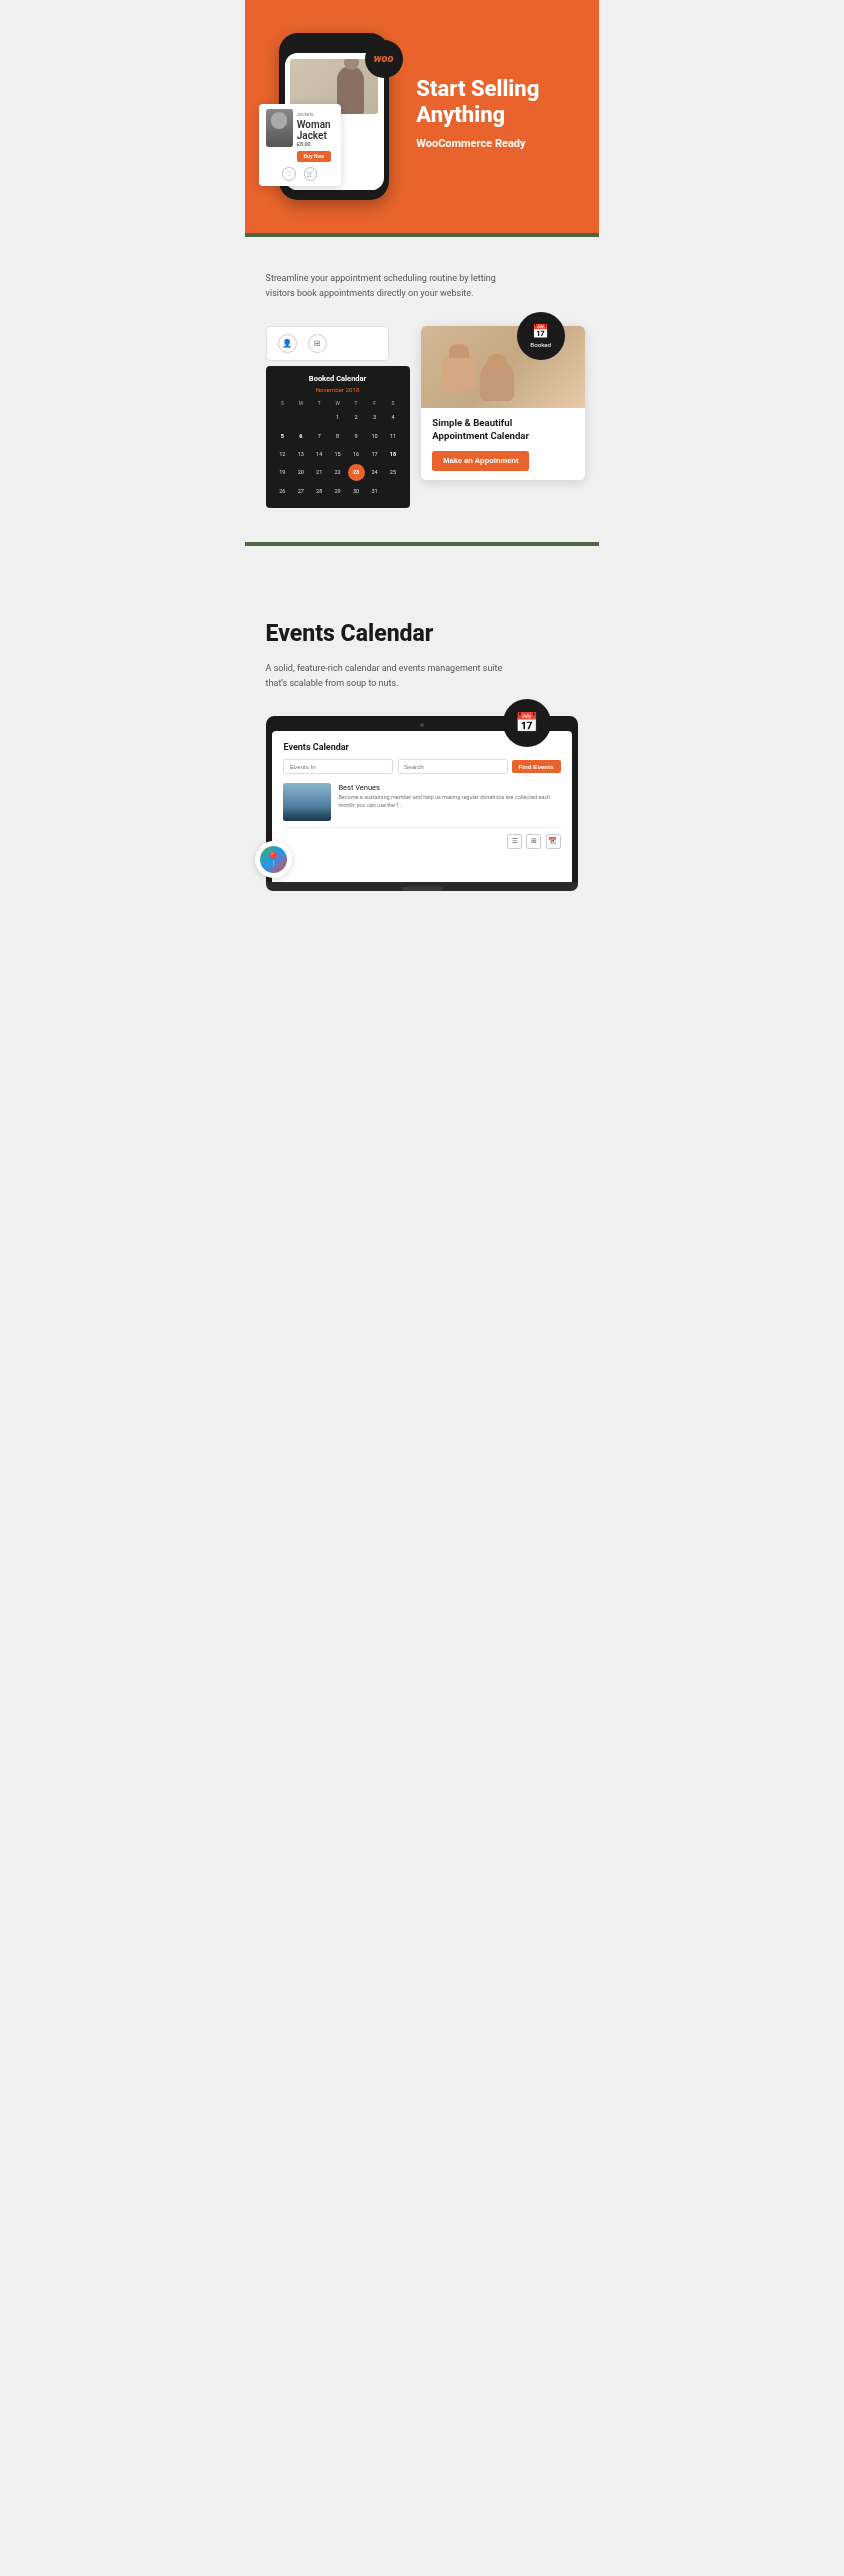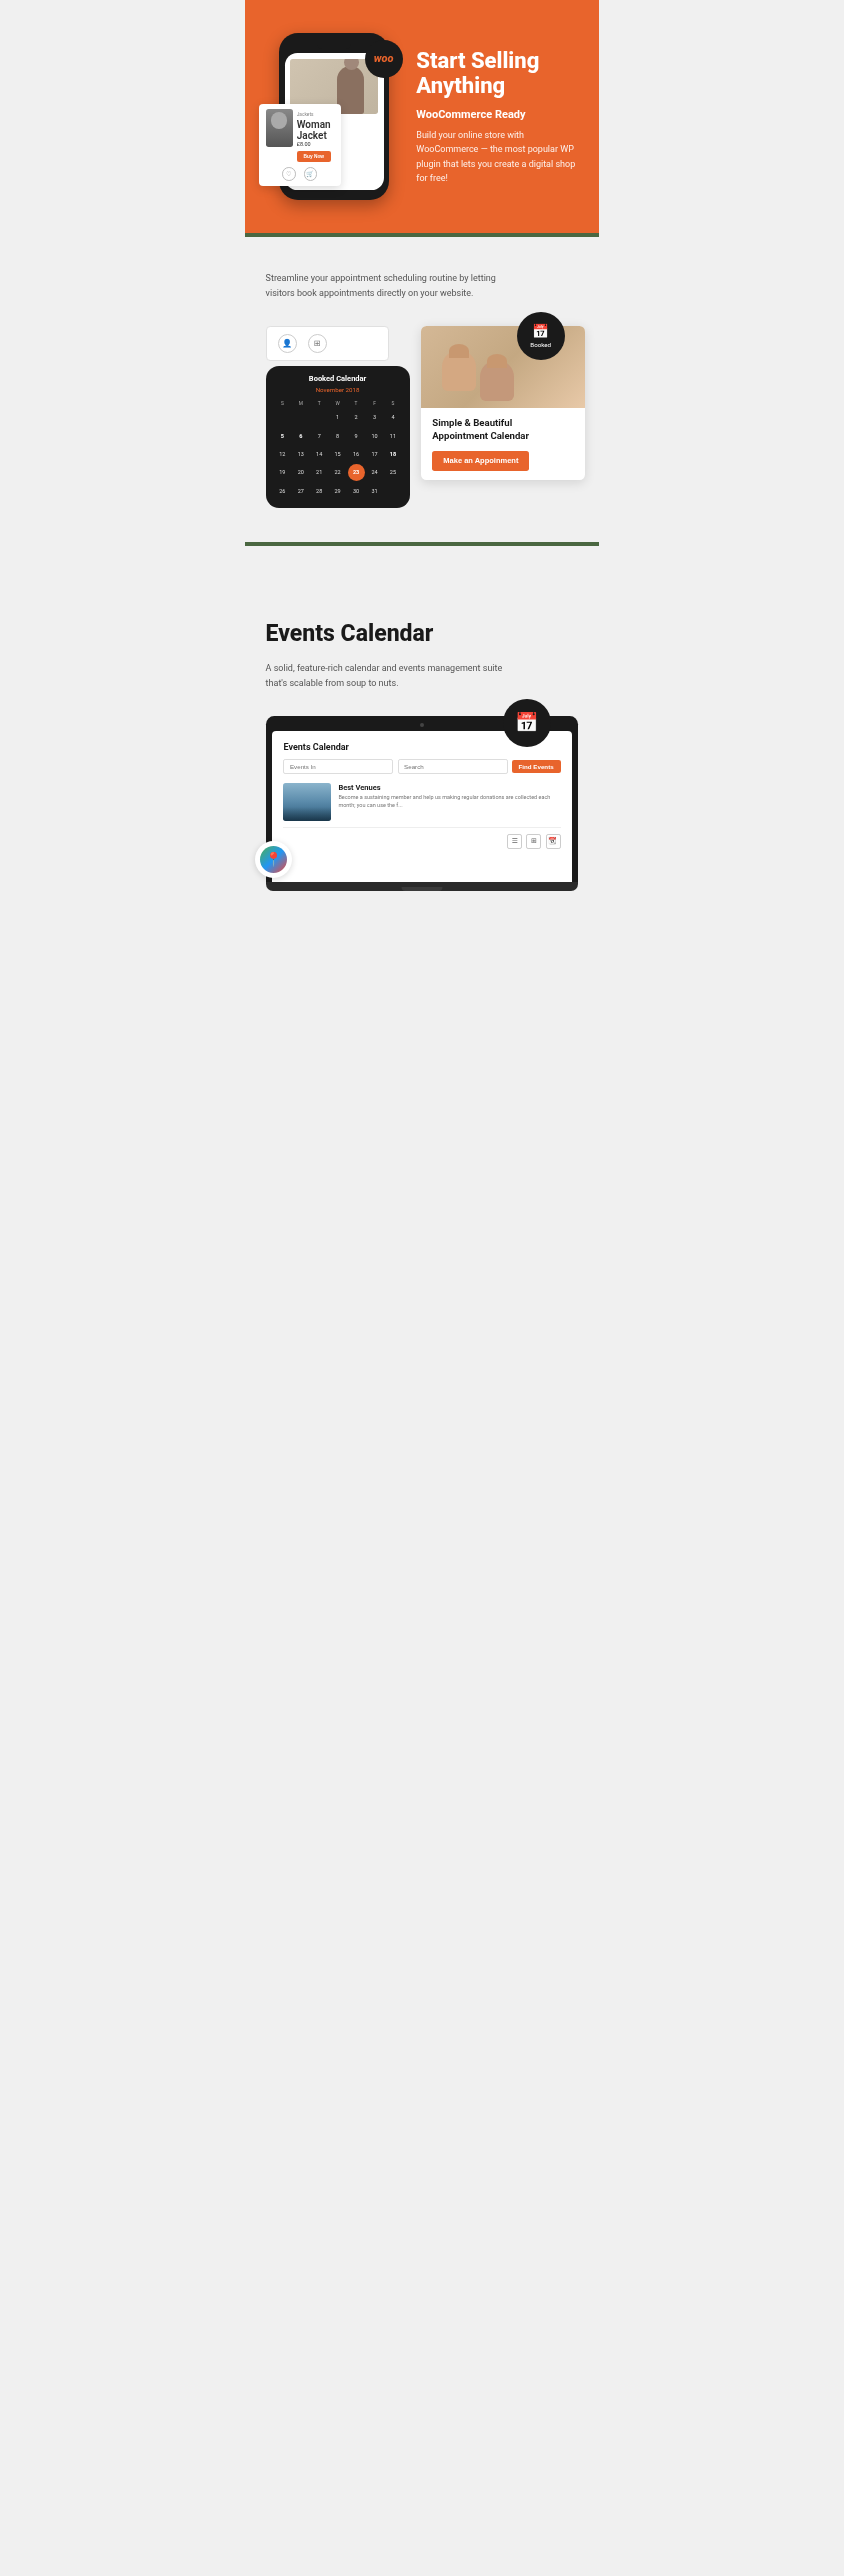--- a/index.html
+++ b/index.html
@@ -279,21 +279,21 @@
       border-radius: 50%;
       display: flex;
       align-items: center;
       justify-content: center;
       font-size: 8.2px;
       color: #777;
     }
 
     .calendar-widget {
       background: #1a1a1a;
-      border-radius: 13px;
+      border-radius: 4px;
       padding: 8.2px;
       width: 144px;
       color: #fff;
     }
 
     .calendar-title {
       font-size: 7.5px;
       font-weight: 700;
       text-align: center;
       color: #fff;
@@ -551,21 +551,21 @@
       height: 13.7px;
       background: linear-gradient(transparent, rgba(0,0,0,0.4));
     }
 
     .event-info {
       flex: 1;
     }
 
     .event-name {
       font-size: 7.5px;
-      font-weight: 700;
+      font-weight: 400;
       color: #1a1a1a;
       margin-bottom: 2.7px;
     }
 
     .event-description {
       font-size: 5.5px;
       color: #777;
       line-height: 1.4;
     }
 
@@ -677,21 +677,20 @@
       </div>
     </div>
   </div>
 
   <div class="woo-text-section">
     <div class="woo-title">
       <span>Start Selling</span><br>
       <span>Anything</span>
     </div>
     <div class="woo-subtitle">WooCommerce Ready</div>
-    <div class="woo-description">Build your online store with WooCommerce —  the most popular WP plugin that lets you create a digital shop for free!</div>
   </div>
 </div>
 
 <div class="section-divider"></div>
 
 <div class="booking-section">
   <div class="section-description">Streamline your appointment scheduling routine by letting visitors book appointments directly on your website.</div>
 
   <div class="booking-demo">
     <div class="booking-left">

